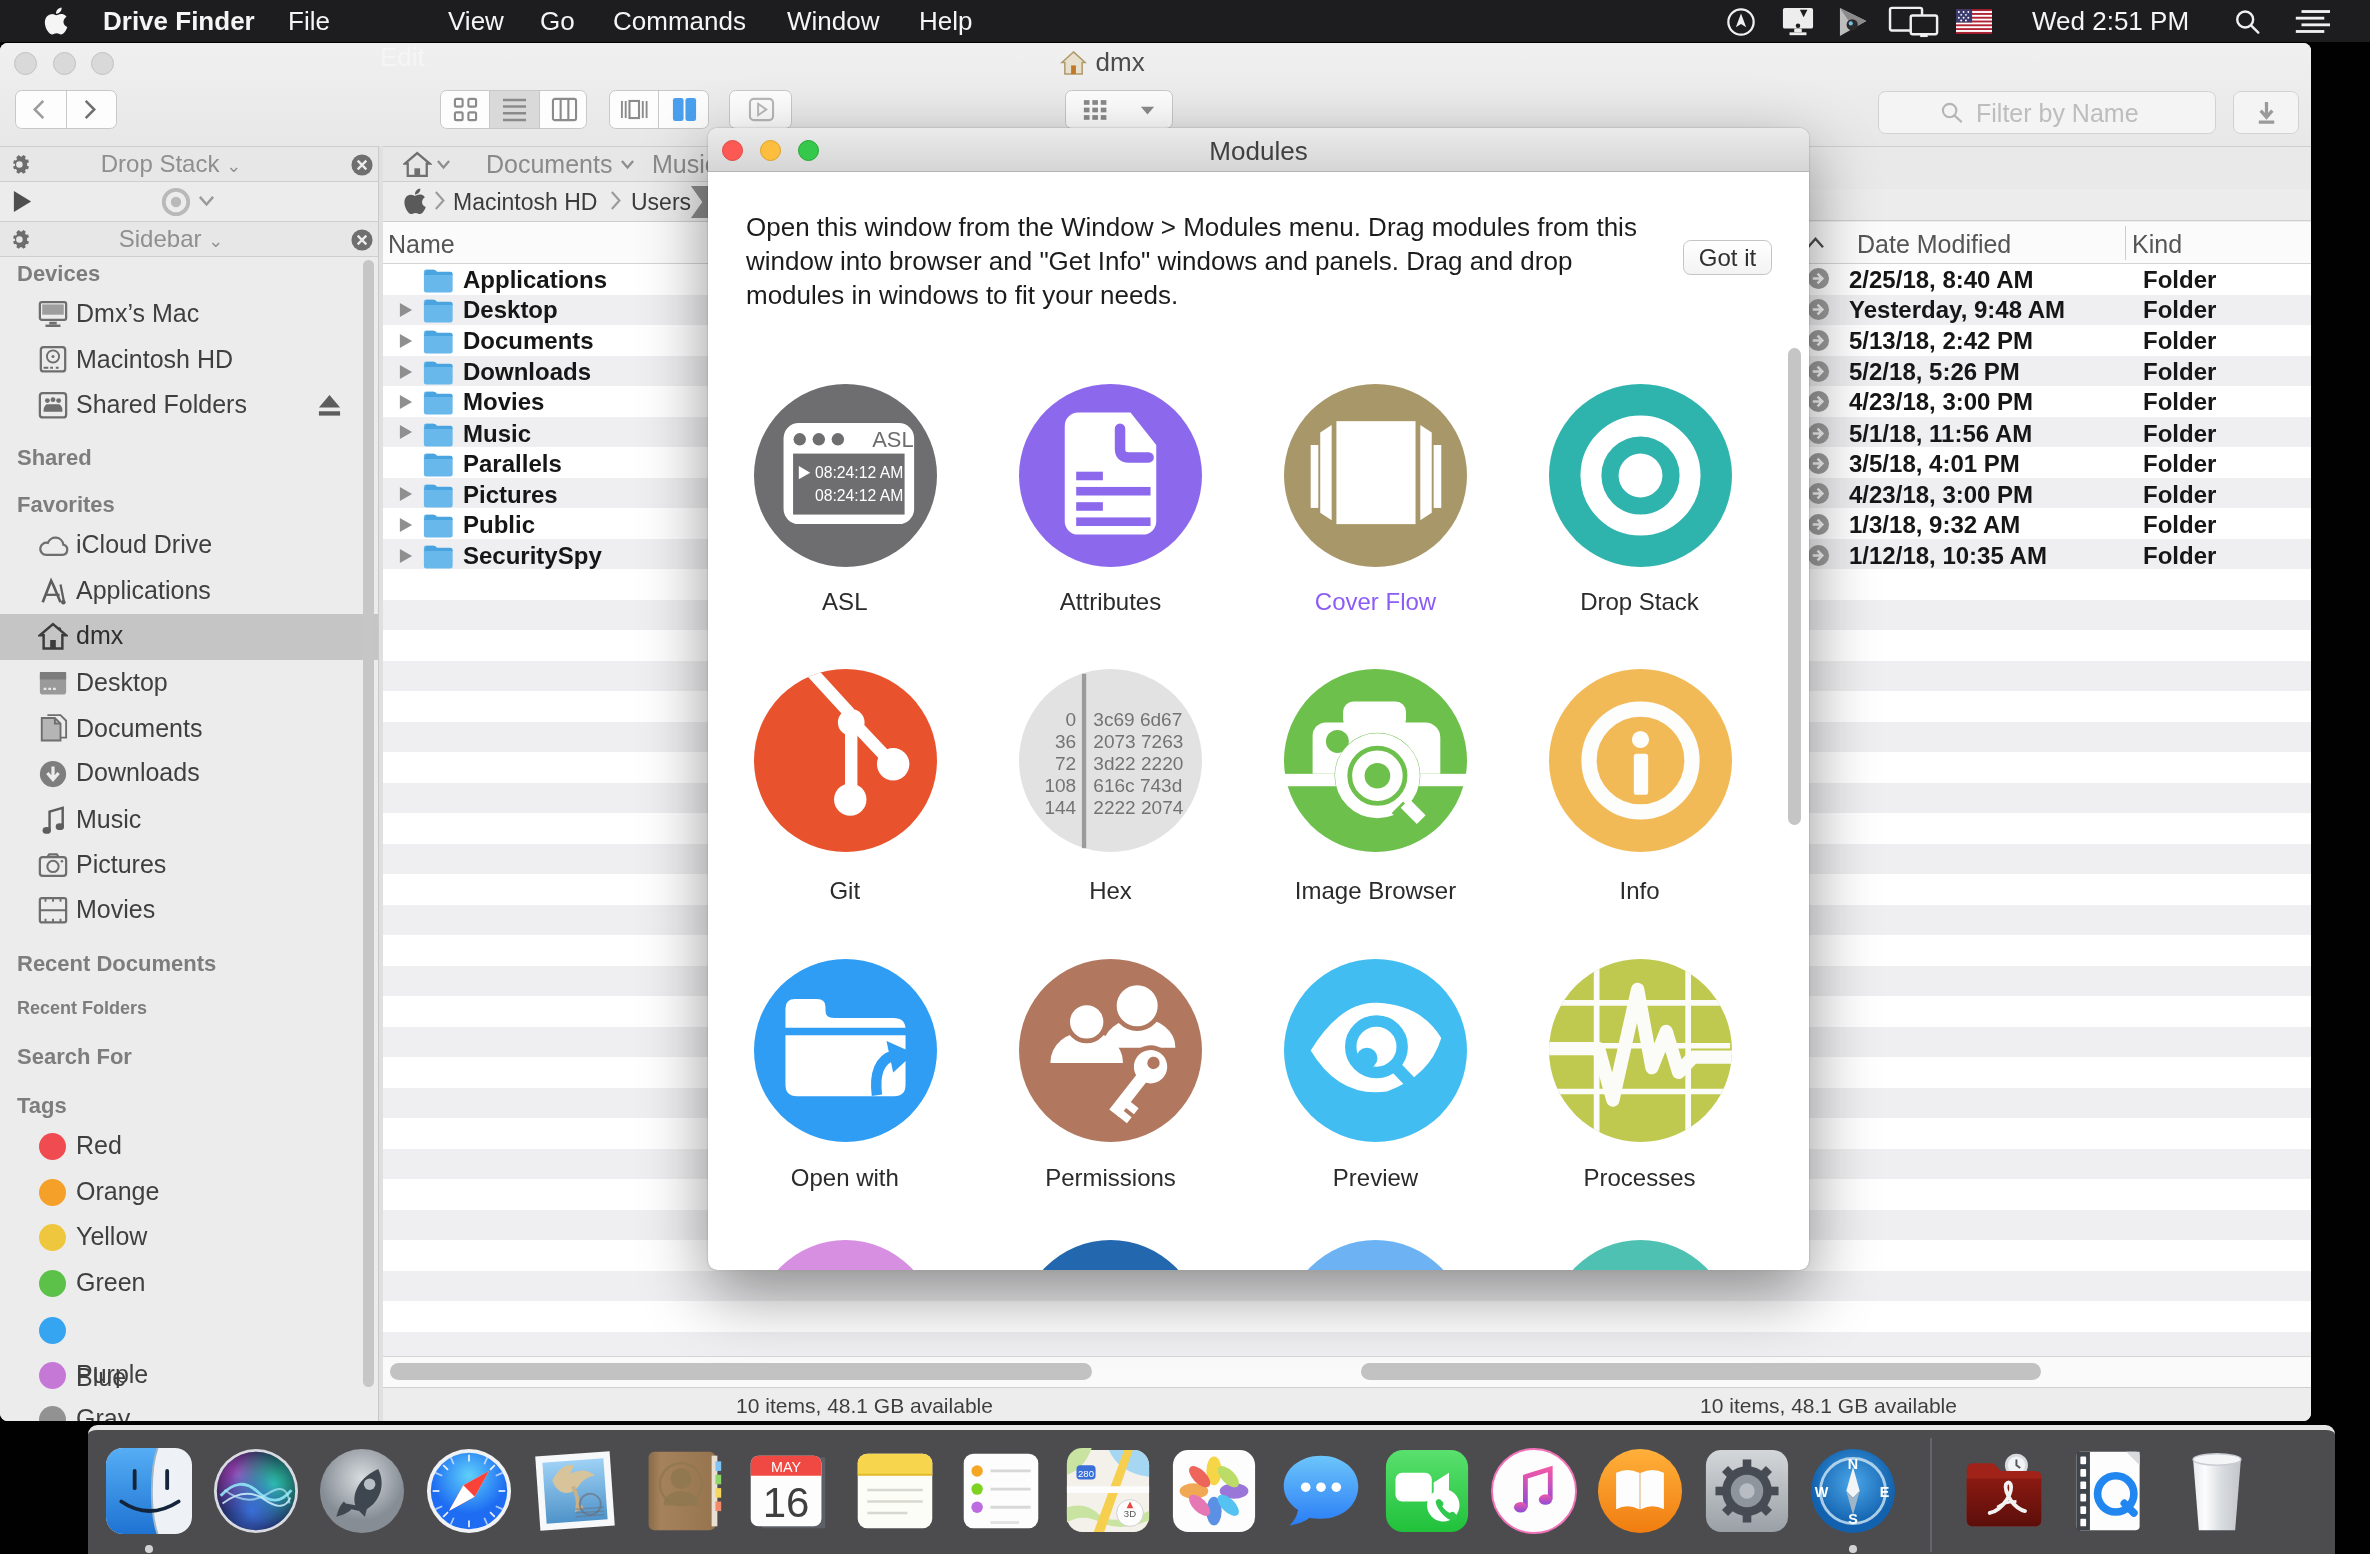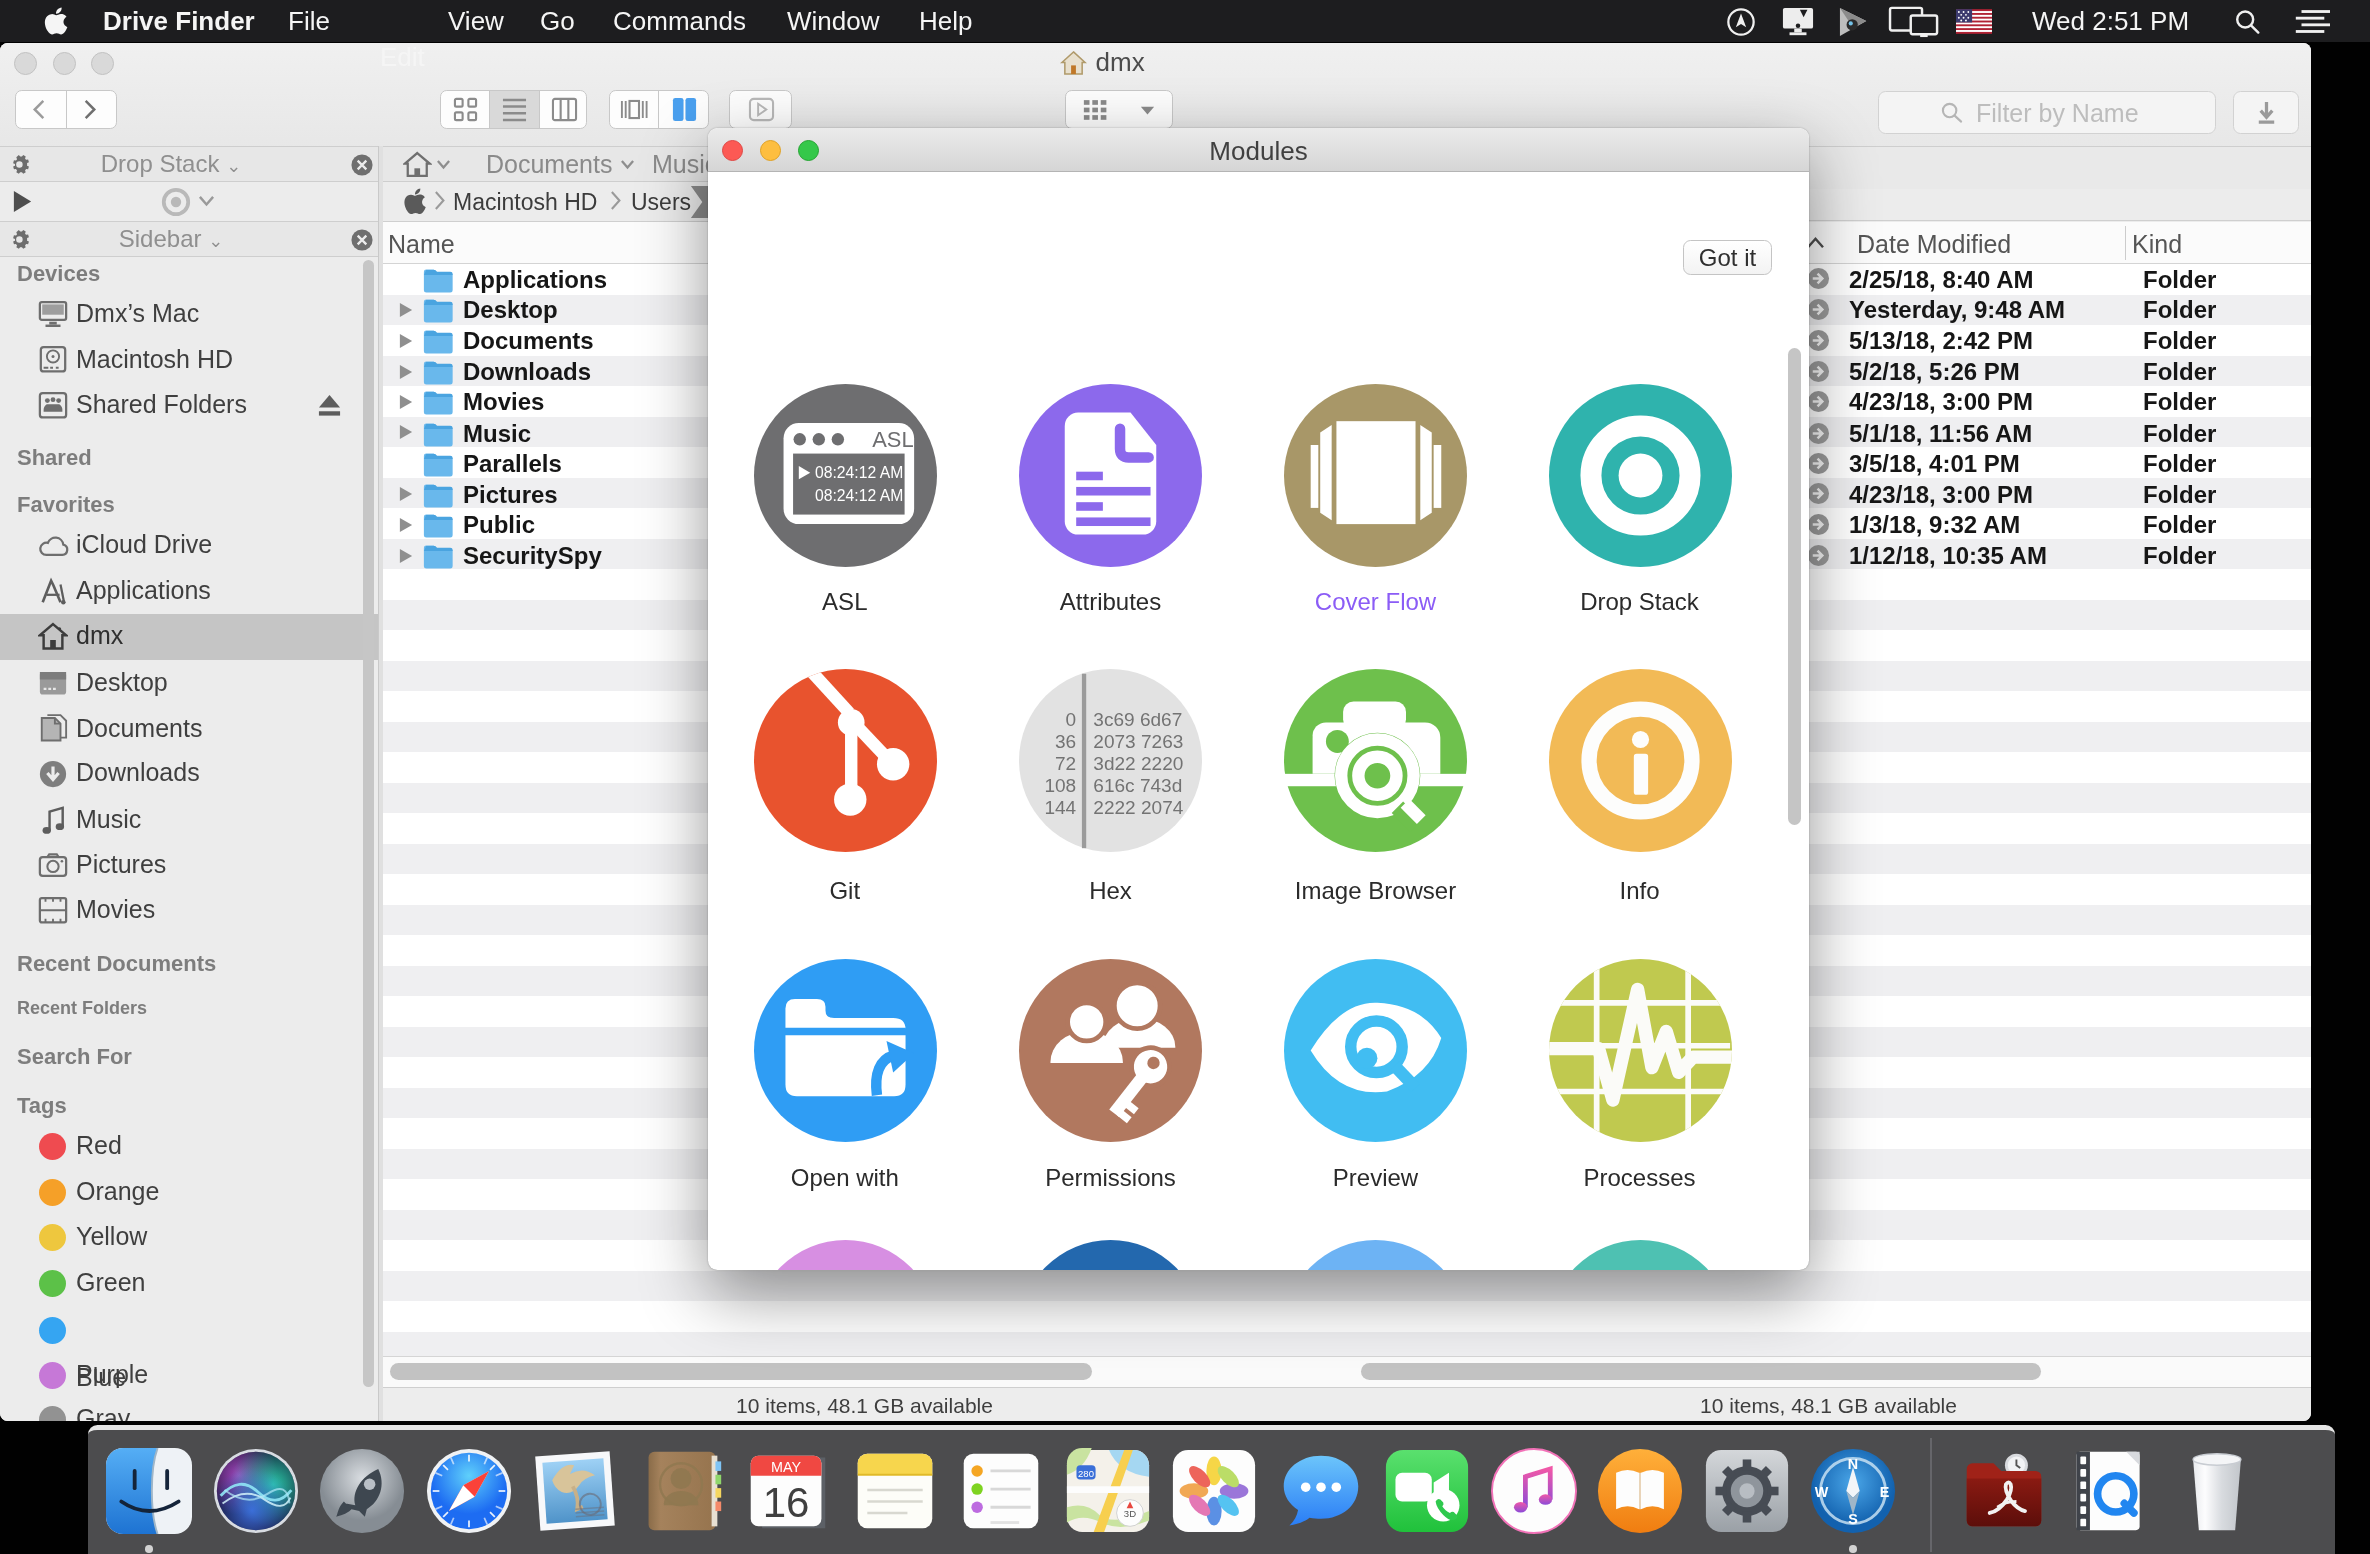--- a/index.html
+++ b/index.html
@@ -538,20 +538,21 @@
 </div>
 
 <div class="abs" id="modal" style="left:708px;top:128px;width:1101px;height:1142px;border-radius:9.5px;background:#ffffff;box-shadow:0 24px 67px rgba(0,0,0,0.42), 0 0 1.9px rgba(0,0,0,0.3);overflow:hidden;">
 
   <div class="abs" style="left:0;top:0;width:1101px;height:44px;background:linear-gradient(#ebebeb,#d5d5d5);border-bottom:1px solid #b4b4b4;border-radius:9.5px 9.5px 0 0;"></div>
   <div class="abs" style="left:14.3px;top:12.4px;width:21px;height:21px;border-radius:50%;background:#fc5954;border:1px solid #df4744;"></div>
   <div class="abs" style="left:52px;top:12.4px;width:21px;height:21px;border-radius:50%;background:#fdbe40;border:1px solid #dfa023;"></div>
   <div class="abs" style="left:90px;top:12.4px;width:21px;height:21px;border-radius:50%;background:#35c84a;border:1px solid #24a431;"></div>
   <div class="abs" style="left:0;top:7.6px;width:1101px;text-align:center;font-size:26px;color:#404040;">Modules</div>
 
+  <div class="abs" style="left:38px;top:82px;width:951px;font-size:26px;line-height:34px;color:#1c1c1c;">Open this window from the Window &gt; Modules menu. Drag modules from this<br>window into browser and "Get Info" windows and panels. Drag and drop<br>modules in windows to fit your needs.</div>
 
   <div class="abs" style="left:975px;top:112px;width:89px;height:35px;border:1px solid #c4c4c4;border-radius:7.6px;background:linear-gradient(#ffffff,#f3f3f3);font-size:24px;color:#2f2f2f;text-align:center;line-height:33px;">Got it</div>
 
   <svg class="abs" style="left:46px;top:256px;" width="183" height="183" viewBox="0 0 192 192">
     <circle cx="96" cy="96" r="96" fill="#6e6e70"></circle>
     <rect x="31" y="41" width="137" height="106" rx="16" fill="#fff"></rect>
     <circle cx="48" cy="58" r="6.5" fill="#6e6e70"></circle>
       <circle cx="68" cy="58" r="6.5" fill="#6e6e70"></circle>
       <circle cx="88" cy="58" r="6.5" fill="#6e6e70"></circle>
     <text x="124" y="66" font-size="23" fill="#6e6e70" font-family="Liberation Sans">ASL</text>

